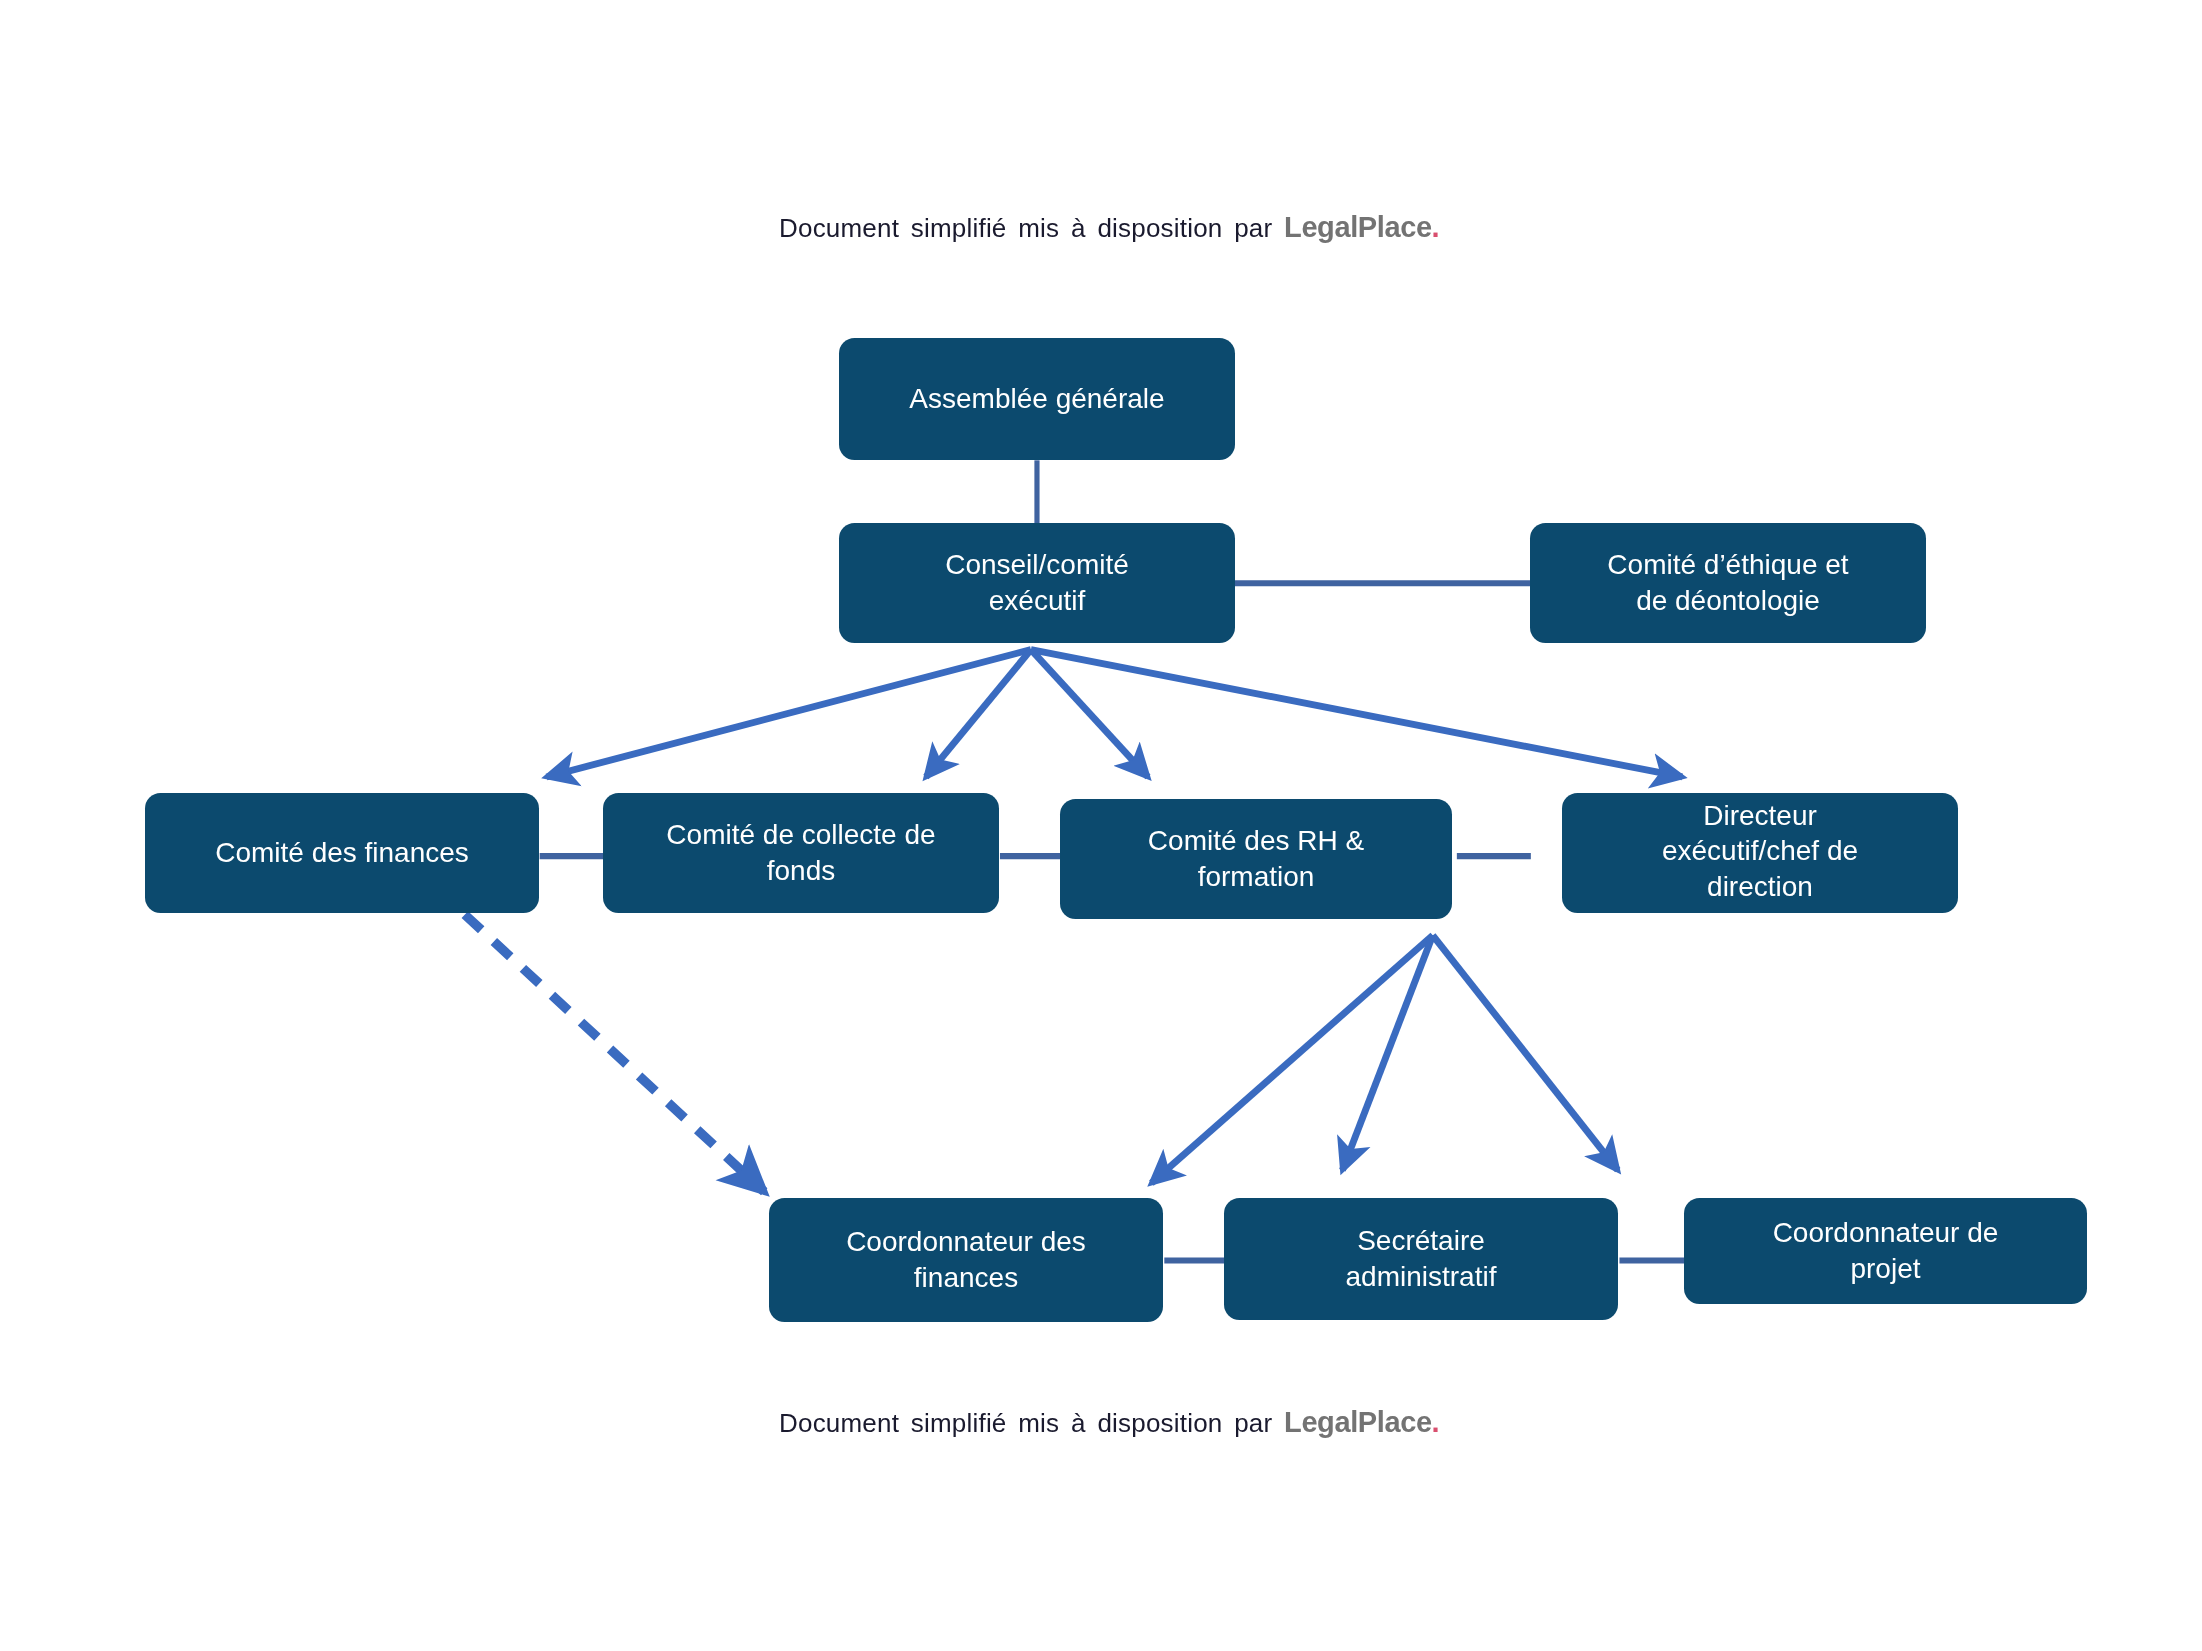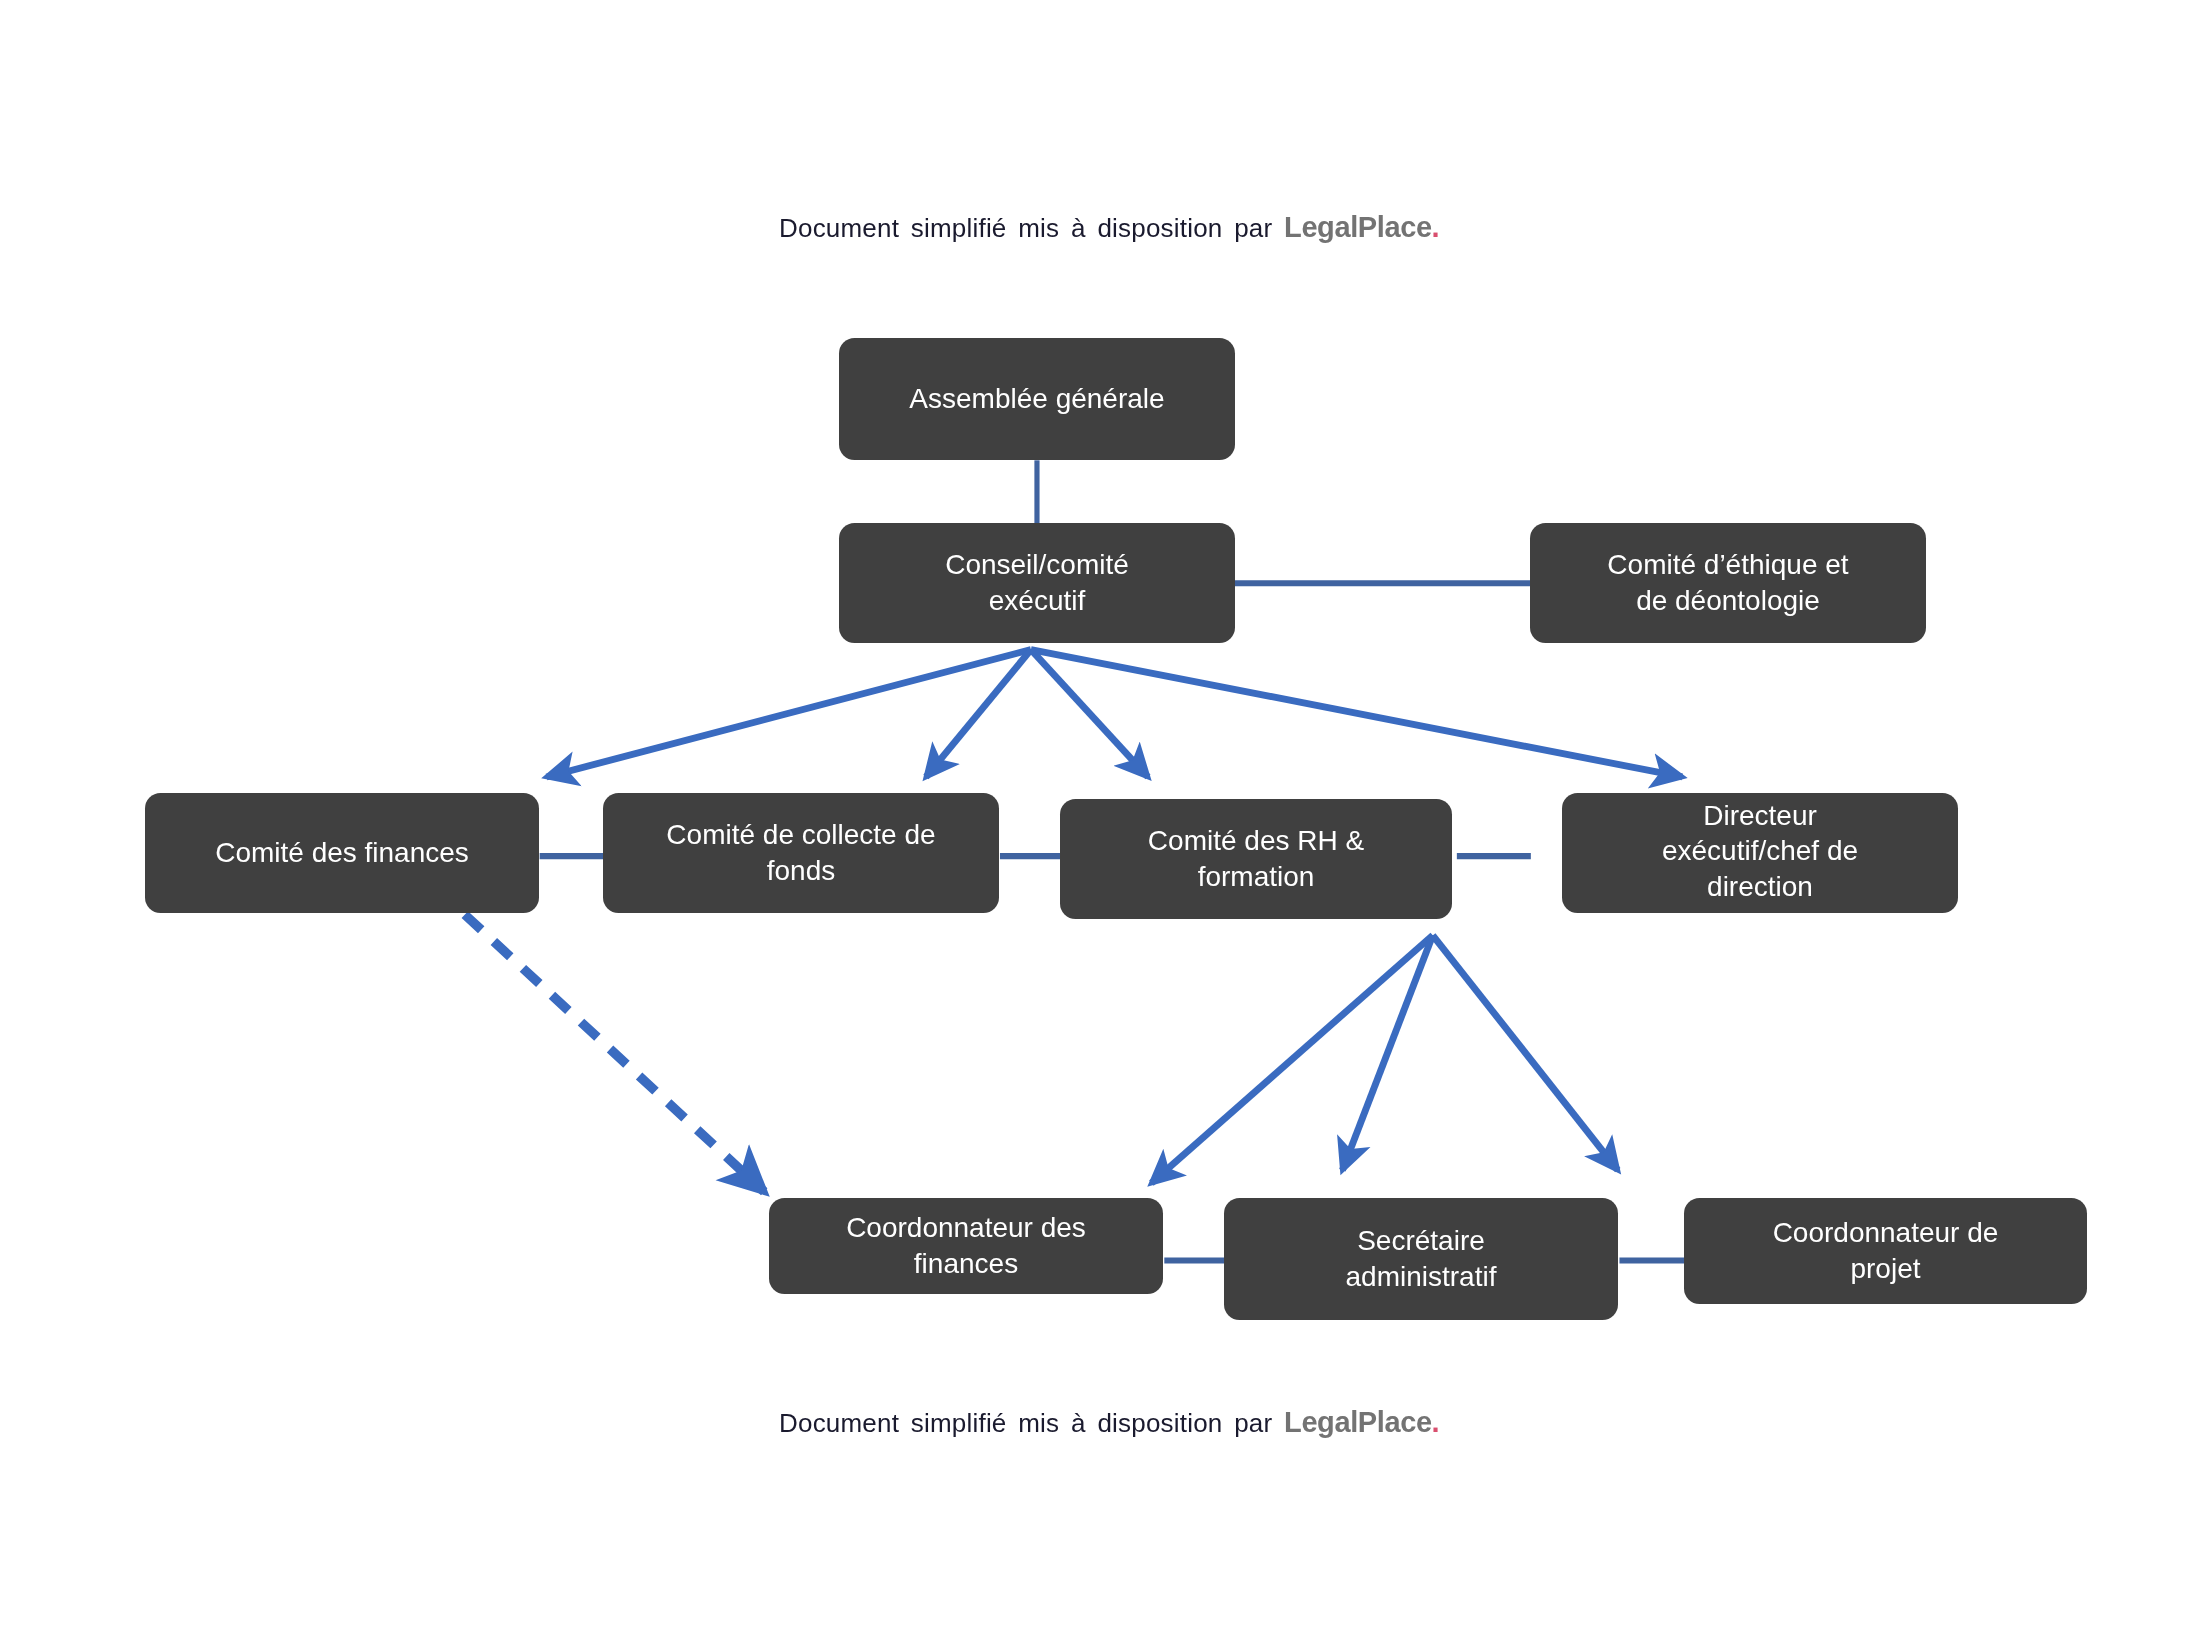--- a/index.html
+++ b/index.html
@@ -52,21 +52,21 @@
     position: absolute;
     left: 0; top: 0;
     width: 2203px;
     height: 1652px;
     pointer-events: none;
   }
 
   
   .node {
     position: absolute;
-    background: #404040;
+    background: #0c4a6e;
     border-radius: 15.5px;
     box-sizing: border-box;
     display: flex;
     align-items: center;
     justify-content: center;
     text-align: center;
     color: #ffffff;
     font-family: "Liberation Sans", sans-serif;
     font-size: 28px;
     line-height: 1.28;
@@ -84,21 +84,21 @@
   }
 
   
   #node-assemblee        { left: 839px;  top: 338px;  width: 396px; height: 122px; }
   #node-conseil          { left: 839px;  top: 523px;  width: 396px; height: 120px; }
   #node-ethique          { left: 1530px; top: 523px;  width: 396px; height: 120px; }
   #node-finances         { left: 145px;  top: 793px;  width: 394px; height: 120px; }
   #node-collecte         { left: 603px;  top: 793px;  width: 396px; height: 120px; }
   #node-rh               { left: 1060px; top: 793px;  width: 392px; height: 120px; margin-top: 6px; }
   #node-directeur        { left: 1530px; top: 793px;  width: 396px; height: 120px; margin-left: 32px; }
-  #node-coord-finances   { left: 769px;  top: 1198px; width: 394px; height: 96px; }
+  #node-coord-finances   { left: 769px;  top: 1198px; width: 394px; height: 124px; }
   #node-secretaire       { left: 1224px; top: 1198px; width: 394px; height: 122px; }
   #node-coord-projet     { left: 1684px; top: 1198px; width: 403px; height: 106px; }
 </style>
 </head>
 <body>
 
 <div id="canvas">
 
   <div class="watermark" id="watermark-top">
     <span>Document simplifié mis à disposition par </span><span class="wm-brand">LegalPlace</span><span class="wm-dot">.</span>

